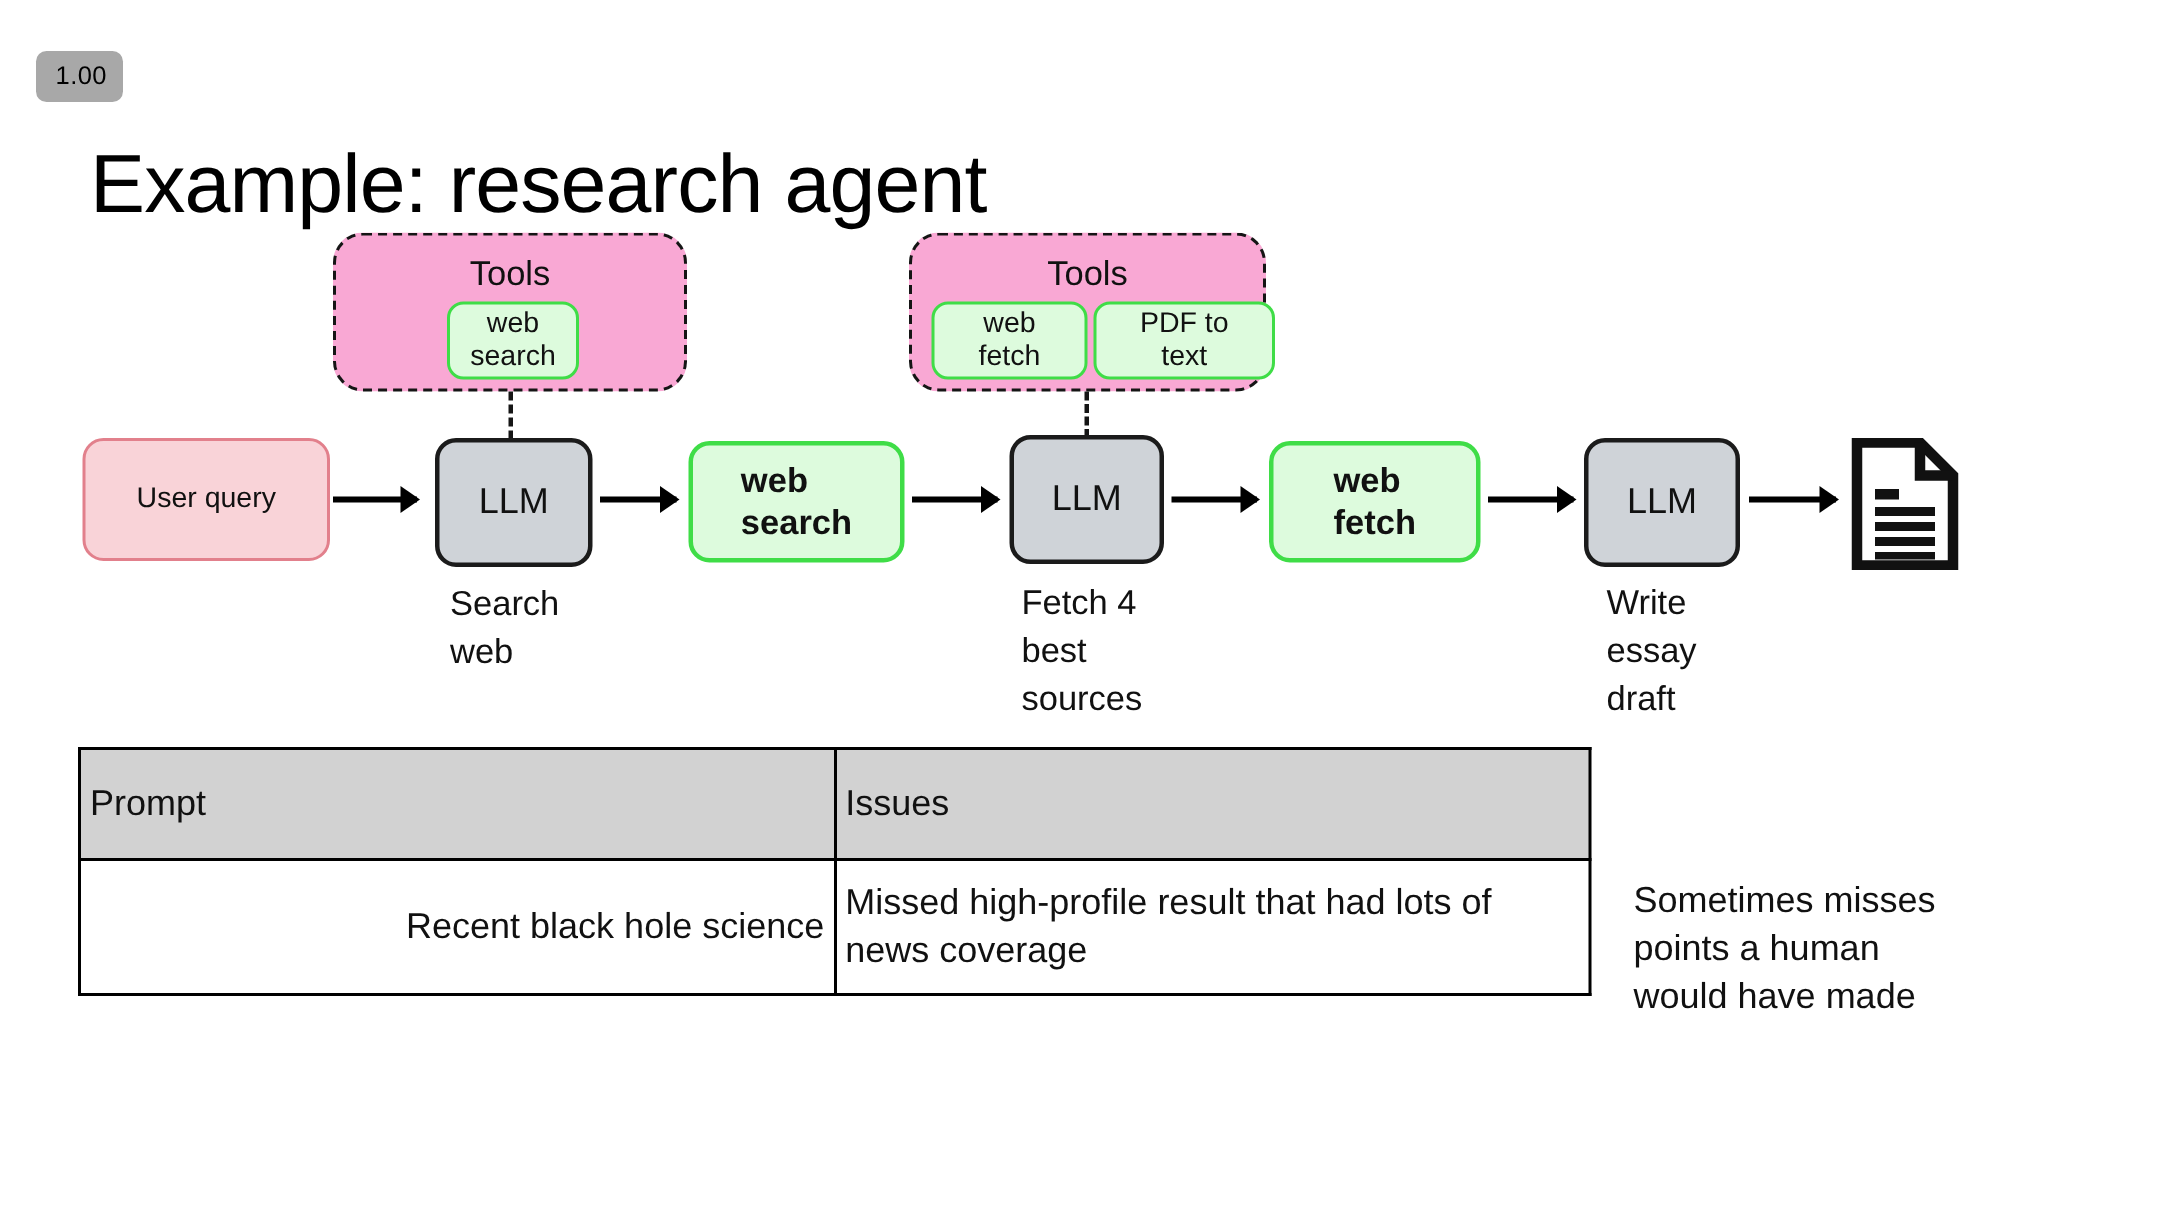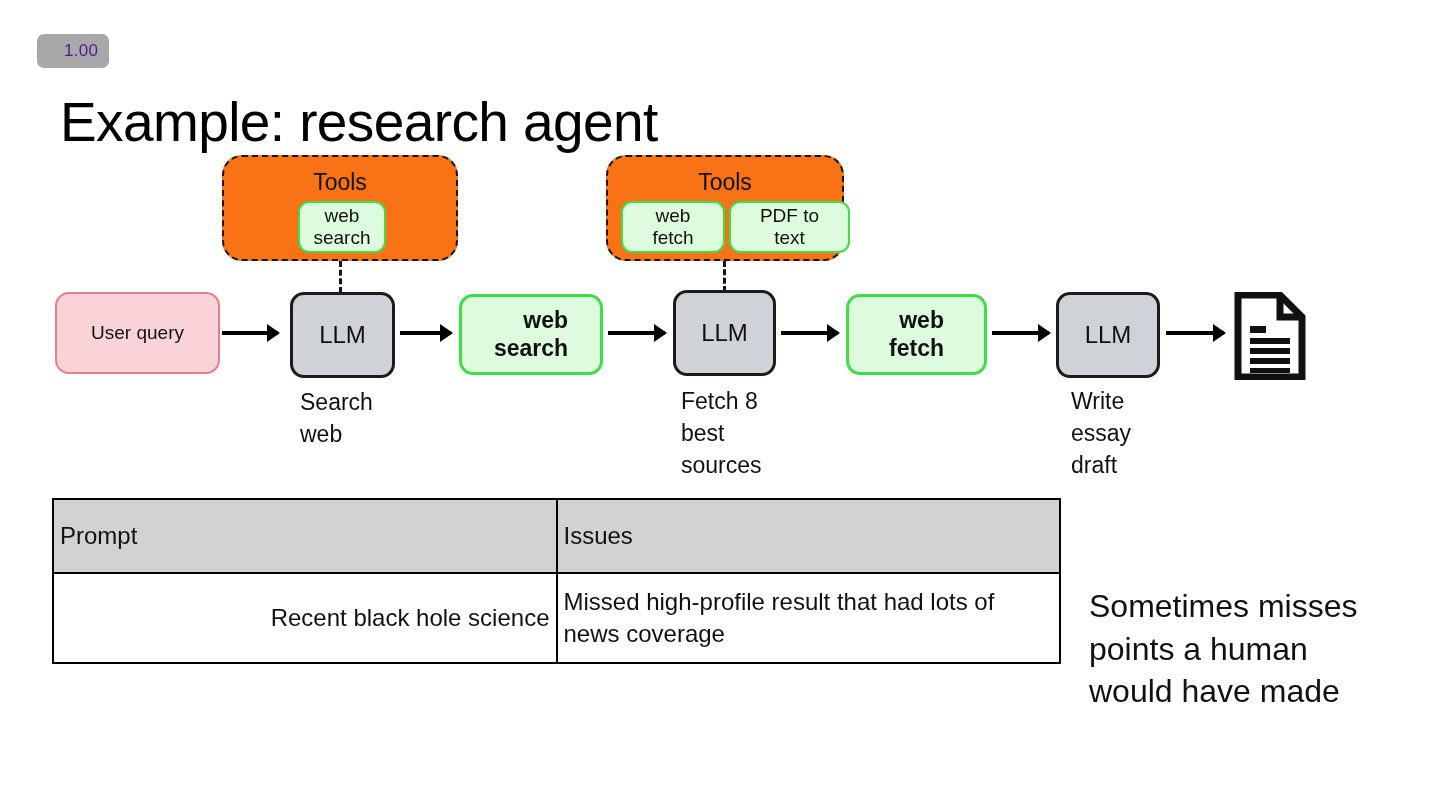--- a/index.html
+++ b/index.html
@@ -13,27 +13,27 @@
     position: relative;
     overflow: hidden;
     font-family: "Liberation Sans", sans-serif;
     color: #111111;
     -webkit-font-smoothing: antialiased;
   }
 
   
   #slide-badge {
     position: absolute;
-    left: 37px;
+    left: 24px;
     top: 34px;
     background: #a8a8a8;
-    color: #4c1d95;
+    color: #000000;
     font-size: 17px;
     line-height: 1;
-    padding: 8px 11px 9px 27px;
+    padding: 8px 11px 9px 13px;
     border-radius: 7px;
     letter-spacing: 0.3px;
   }
 
   
   #page-title {
     position: absolute;
     left: 60px;
     top: 53px;
     font-size: 55px;
@@ -51,21 +51,21 @@
     width: 1440px;
     height: 490px;
   }
 
   .node {
     position: absolute;
     box-sizing: border-box;
     display: flex;
     align-items: center;
     justify-content: center;
-    text-align: right;
+    text-align: left;
     border-radius: 13px;
     font-size: 21px;
     line-height: 1.18;
     color: #111111;
   }
   .node.llm {
     background: #cfd3d8;
     border: 3px solid #1b1b1b;
     border-radius: 14px;
     font-size: 24px;
@@ -83,21 +83,21 @@
     font-size: 23px;
     font-weight: 600;
   }
 
   
   .tools-box {
     position: absolute;
     box-sizing: border-box;
     border: 2.5px dashed #151515;
     border-radius: 20px;
-    background: #f97316;
+    background: #f9a8d4;
   }
   .tools-title {
     position: absolute;
     left: 0;
     right: 0;
     top: 12px;
     text-align: center;
     font-size: 23px;
     color: #111111;
   }
@@ -187,21 +187,21 @@
   #issues-table td.c0 { width: 530px; text-align: right; }
   .row-tall td { height: 68px; }
   .row-short td { height: 34px; }
 
   
   #side-note {
     position: absolute;
     left: 1089px;
     top: 585px;
     width: 300px;
-    font-size: 32px;
+    font-size: 24px;
     line-height: 1.33;
     color: #111111;
     white-space: pre-line;
   }
 </style>
 </head>
 <body>
 
 <div id="slide-badge">1.00</div>
 
@@ -234,21 +234,21 @@
 web</div>
 
   <div class="arrow" style="left:400px; top:331px; width:51px;"></div>
 
   <div class="node green" style="left:459px; top:294px; width:144px; height:81px; white-space:pre-line;">web
 search</div>
 
   <div class="arrow" style="left:608px; top:331px; width:57px;"></div>
 
   <div class="node llm" style="left:673px; top:290px; width:103px; height:86px;">LLM</div>
-  <div class="caption" style="left:681px; top:386px;">Fetch 8
+  <div class="caption" style="left:681px; top:386px;">Fetch 4
 best
 sources</div>
 
   <div class="arrow" style="left:781px; top:331px; width:57px;"></div>
 
   <div class="node green" style="left:846px; top:294px; width:141px; height:81px; white-space:pre-line;">web
 fetch</div>
 
   <div class="arrow" style="left:992px; top:331px; width:57px;"></div>
 

